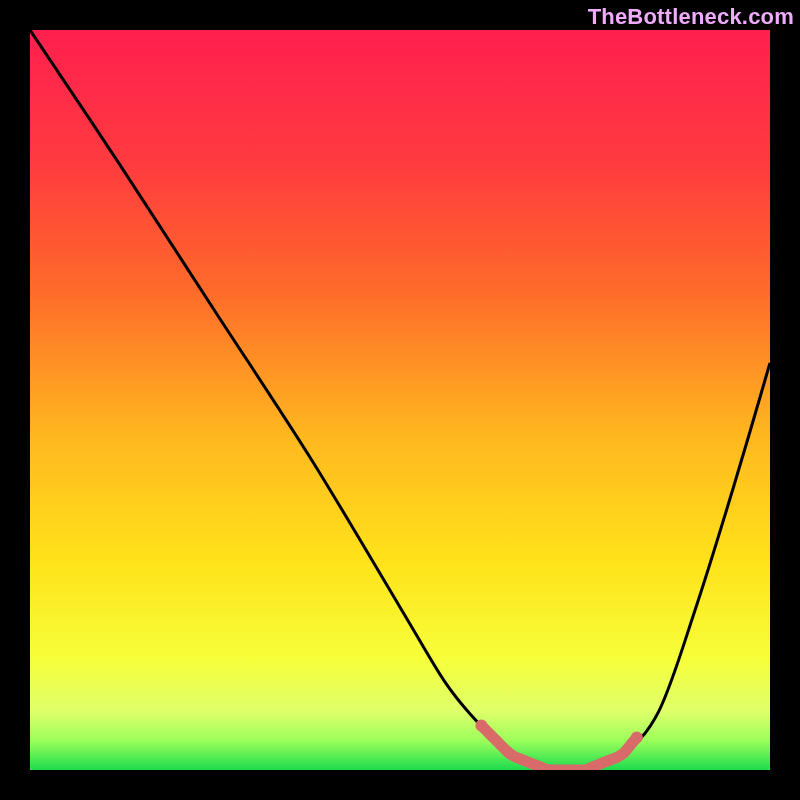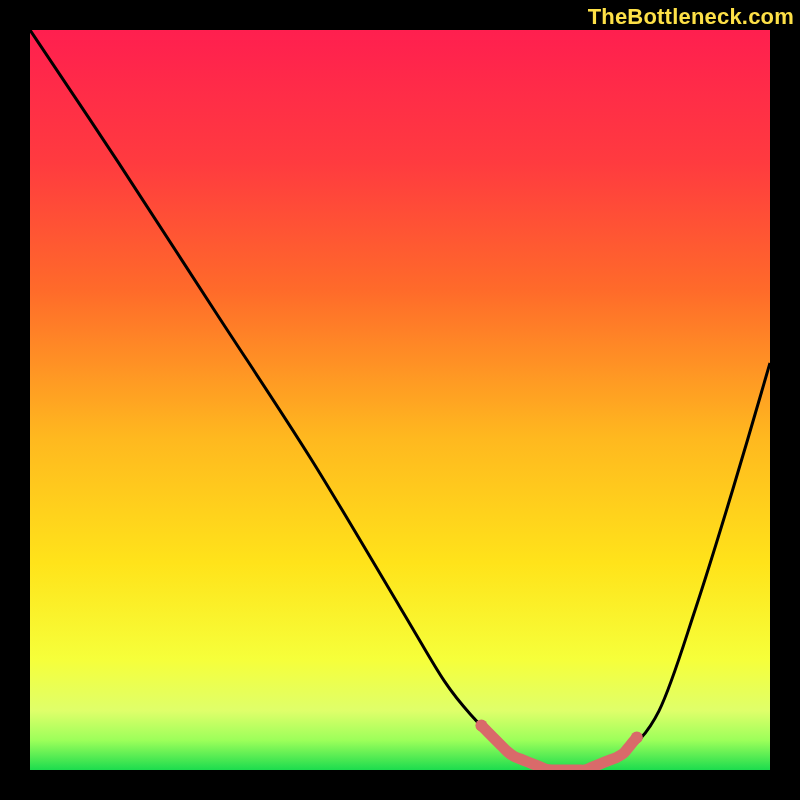--- a/index.html
+++ b/index.html
@@ -41,21 +41,21 @@
     height: 740px;
     overflow: visible;
   }
   .watermark {
     position: absolute;
     top: 4px;
     right: 6px;
     font-family: Arial, Helvetica, sans-serif;
     font-size: 22px;
     font-weight: 600;
-    color: #fde047;
+    color: #f0abfc;
     letter-spacing: 0.2px;
     text-align: right;
   }
 </style>
 </head>
 <body>
 
 <div class="frame">
   <div class="plot">
 

